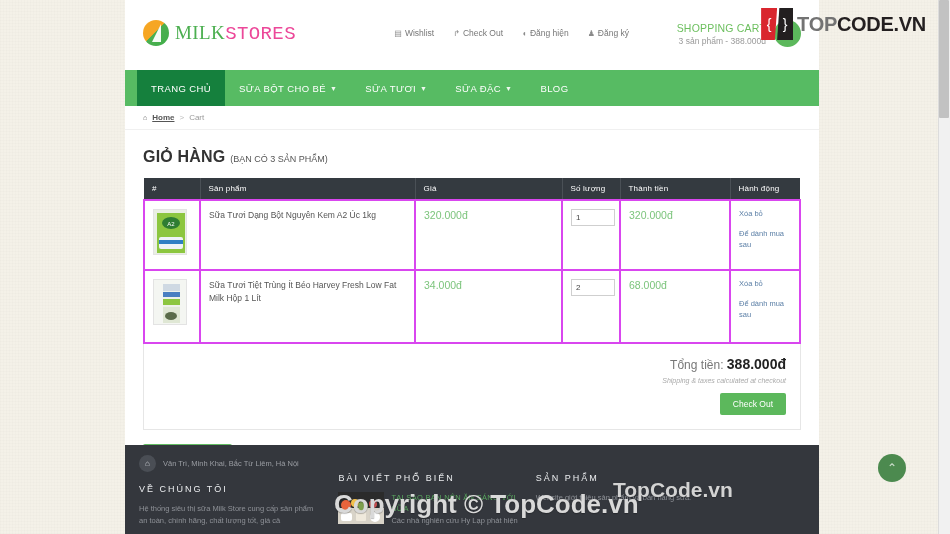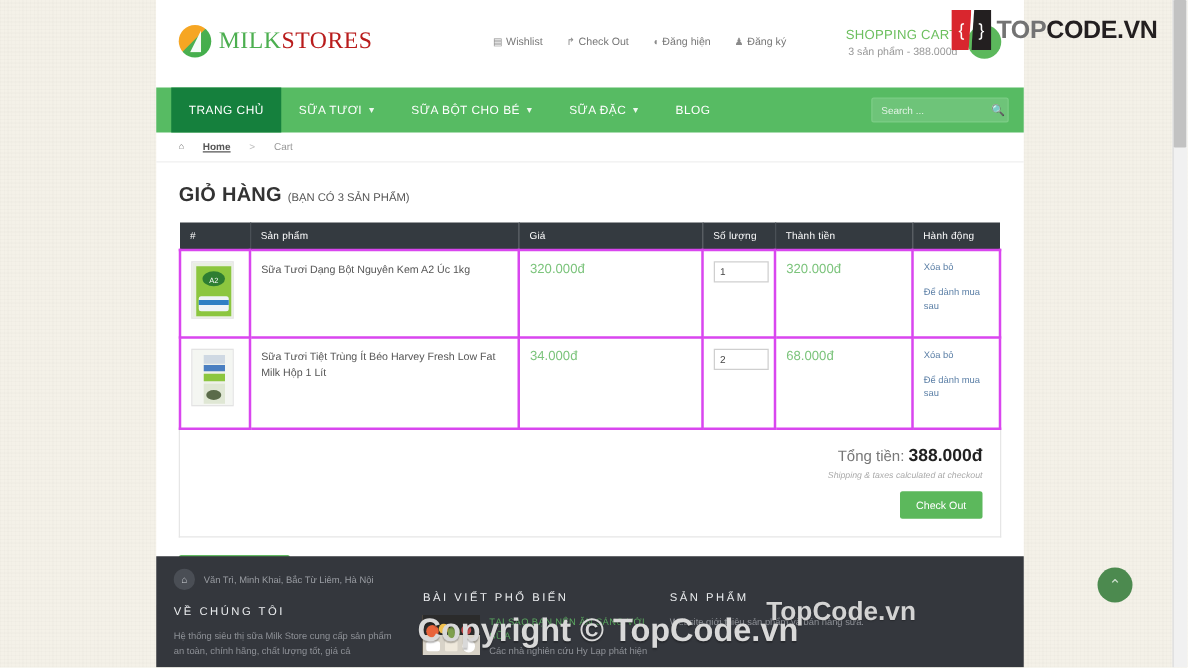--- a/index.html
+++ b/index.html
@@ -53,21 +53,21 @@
     content: ""; position: absolute; left: 9px; top: 4px;
     width: 9px; height: 18px; background: #fff;
     clip-path: polygon(100% 0, 100% 100%, 0 100%);
     opacity: .95;
   }
   .logo-text {
     margin-left: 6px; font-size: 19px; letter-spacing: .4px;
     font-family: "Liberation Serif", serif;
   }
   .logo-text .milk { color: #4caf50; }
-  .logo-text .stores { color: #b91c1c; }
+  .logo-text .stores { color: #ec4899; font-family: Liberation Mono, monospace; }
 
   .top-links {
     position: absolute; right: 190px; top: 28px;
     display: flex; gap: 19px; font-size: 8.5px; color: #777;
     white-space: nowrap;
   }
   .top-link { display: flex; align-items: center; gap: 3px; color: #777; text-decoration: none; }
   .top-link .ic { font-size: 8px; color: #8a8a8a; }
 
   .cart-box {
@@ -100,21 +100,21 @@
   }
   .search-box input {
     background: transparent; border: none; outline: none; color: #eaf7ec;
     font-size: 8px; width: 88px; font-family: "Liberation Sans", sans-serif;
   }
   .search-box input::placeholder { color: #e3f3e6; }
   .search-ic { color: #eaf7ec; font-size: 9px; margin-left: auto; }
 
   
   .breadcrumb {
-    height: 24px; display: flex; align-items: center; gap: 15px;
+    height: 24px; display: flex; align-items: center; gap: 5px;
     padding: 0 18px; font-size: 8px; color: #999; border-bottom: 1px solid #f0f0f0;
   }
   .breadcrumb .home { color: #555; font-weight: bold; }
   .breadcrumb .sep { color: #bbb; }
   .breadcrumb .cur { color: #999; }
 
   
   .content { padding: 18px 18px 0 18px; }
   .page-title {
     font-size: 16px; font-weight: bold; color: #333; letter-spacing: .2px;
@@ -289,39 +289,35 @@
         </div>
         <div class="cart-btn">🛒</div>
       </div>
     </div>
 
     <div class="nav">
       <div class="nav-item active">
         <span>TRANG CHỦ</span>
       </div>
       <div class="nav-item">
+        <span>SỮA BỘT CHO BÉ</span>
+        <span class="caret">▼</span>
+      </div>
+      <div class="nav-item">
         <span>SỮA TƯƠI</span>
-        <span class="caret">▼</span>
-      </div>
-      <div class="nav-item">
-        <span>SỮA BỘT CHO BÉ</span>
         <span class="caret">▼</span>
       </div>
       <div class="nav-item">
         <span>SỮA ĐẶC</span>
         <span class="caret">▼</span>
       </div>
       <div class="nav-item">
         <span>BLOG</span>
       </div>
 
-      <div class="search-box">
-        <input type="text" placeholder="Search ..." style="">
-        <span class="search-ic">🔍</span>
-      </div>
     </div>
 
     <div class="breadcrumb">
       <span style="font-size:7px;color:#666;">⌂</span>
       <a class="home" href="#">Home</a>
       <span class="sep">&gt;</span>
       <span class="cur">Cart</span>
     </div>
 
     <div class="content">

